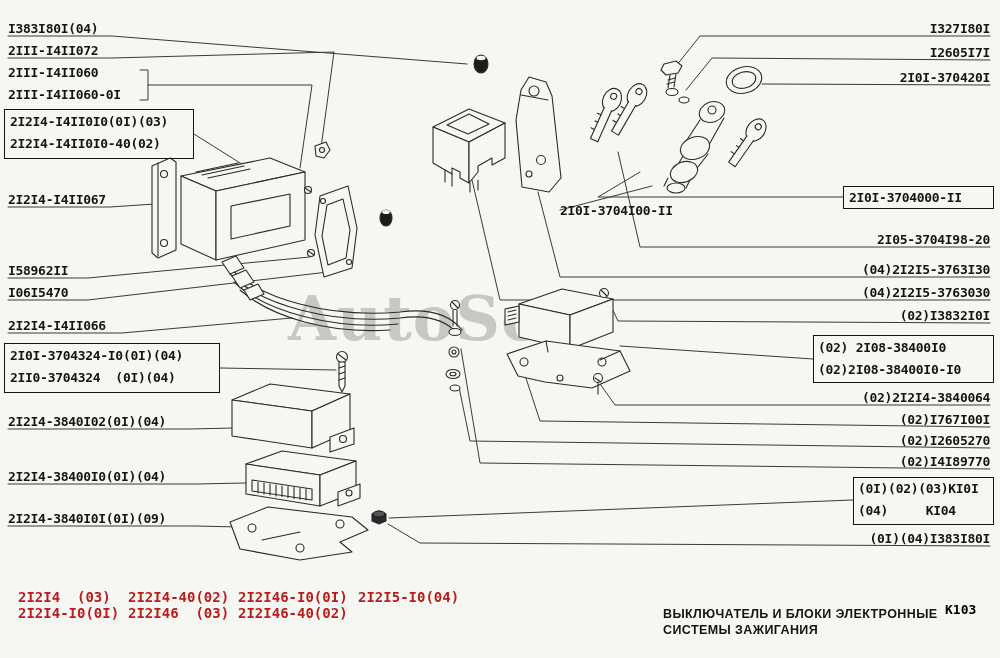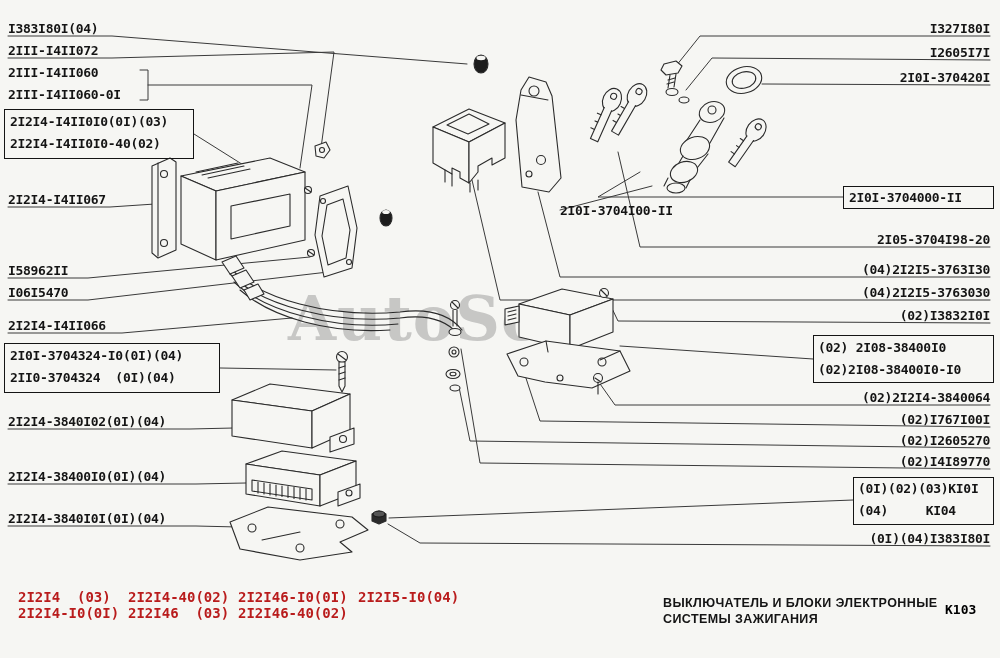--- a/index.html
+++ b/index.html
@@ -13,21 +13,21 @@
   .box { position:absolute; border:1.6px solid #141414; background:transparent; }
 
   svg.art { position:absolute; left:0; top:0; }
 
   .watermark { position:absolute; left:288px; top:282px; width:430px;
                font-family:"DejaVu Serif", serif; font-size:62px; font-weight:bold;
                color:#8f8f8f; opacity:0.45; letter-spacing:1px; pointer-events:none; }
 
   .fm { position:absolute; font-size:14px; font-weight:bold; color:#b91c1c; white-space:pre; }
   .title-line { position:absolute; font-family:"Liberation Sans", sans-serif;
-                font-size:12.5px; font-weight:bold; color:#141414; letter-spacing:0.4px; }
+                font-size:12.5px; font-weight:bold; color:#141414; letter-spacing:0.4px;margin-top:11px; }
   .pagecode { position:absolute; font-size:13px; font-weight:bold; color:#000000; }
 </style>
 </head>
 <body>
 
 <div id="page">
 
   <div class="watermark">AutoSoft</div>
 
   <svg class="art" width="1000" height="658" viewBox="0 0 1000 658">
@@ -257,21 +257,21 @@
   <div class="lbl" style="left:10px;top:136px">2I2I4-I4II0I0-40(02)</div>
   <div class="lbl" style="left:8px;top:192px">2I2I4-I4II067</div>
   <div class="lbl" style="left:8px;top:263px">I58962II</div>
   <div class="lbl" style="left:8px;top:285px">I06I5470</div>
   <div class="lbl" style="left:8px;top:318px">2I2I4-I4II066</div>
   <div class="box" style="left:4px;top:343px;width:216px;height:50px"></div>
   <div class="lbl" style="left:10px;top:348px">2I0I-3704324-I0(0I)(04)</div>
   <div class="lbl" style="left:10px;top:370px">2II0-3704324  (0I)(04)</div>
   <div class="lbl" style="left:8px;top:414px">2I2I4-3840I02(0I)(04)</div>
   <div class="lbl" style="left:8px;top:469px">2I2I4-38400I0(0I)(04)</div>
-  <div class="lbl" style="left:8px;top:511px">2I2I4-3840I0I(0I)(04)</div>
+  <div class="lbl" style="left:8px;top:511px">2I2I4-3840I0I(0I)(09)</div>
 
   <div class="lbl" style="right:10px;top:21px;">I327I80I</div>
   <div class="lbl" style="right:10px;top:45px;text-align:right">I2605I7I</div>
   <div class="lbl" style="right:10px;top:70px;text-align:right">2I0I-370420I</div>
   <div class="box" style="left:843px;top:186px;width:151px;height:23px"></div>
   <div class="lbl" style="left:849px;top:190px">2I0I-3704000-II</div>
   <div class="lbl" style="left:560px;top:203px">2I0I-3704I00-II</div>
   <div class="lbl" style="right:10px;top:232px;text-align:right">2I05-3704I98-20</div>
   <div class="lbl" style="right:10px;top:262px;text-align:left">(04)2I2I5-3763I30</div>
   <div class="lbl" style="right:10px;top:285px;text-align:right">(04)2I2I5-3763030</div>

